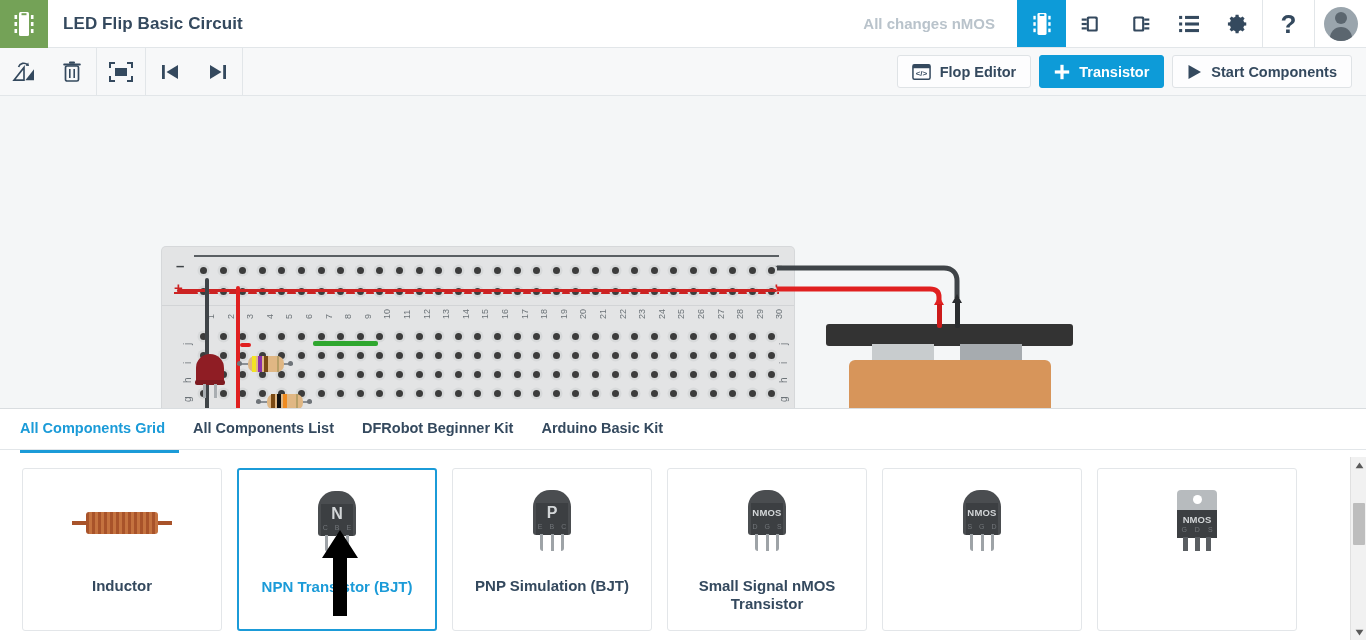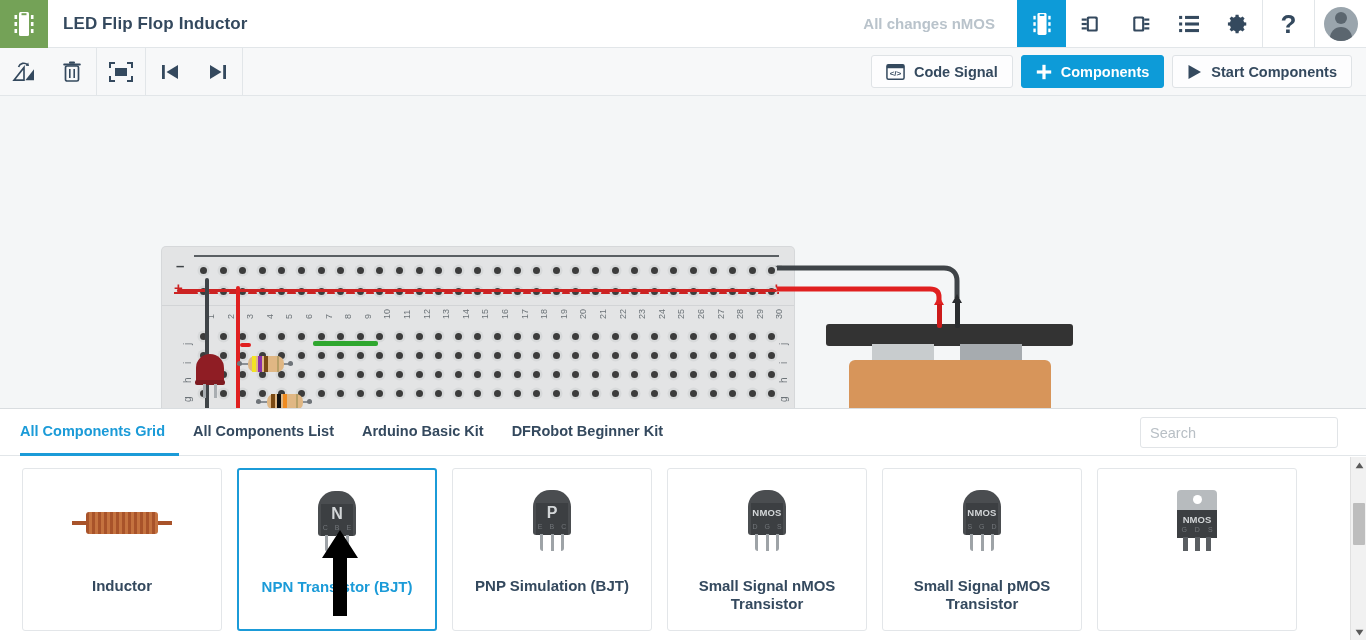--- a/index.html
+++ b/index.html
@@ -226,21 +226,21 @@
 
   
   .panel {
     position: relative;
     width: 100%;
     height: 232px;
     background: #ffffff;
     border-top: 1px solid #d9dde0;
   }
   .panel-head {
-    height: 47px;
+    height: 41px;
     display: flex; align-items: center;
     border-bottom: 1px solid #e2e6e9;
     position: relative;
     padding-left: 20px;
   }
   .tabs { display: flex; align-items: stretch; height: 47px; }
   .tab {
     display: flex; align-items: center;
     padding: 0 14px;
     font-size: 14.5px; font-weight: bold;
@@ -413,21 +413,21 @@
       <rect x="8.5" y="3.2" width="5" height="2" fill="#74a257"></rect>
       <rect x="1.5" y="5" width="2.6" height="4" fill="#ffffff"></rect>
       <rect x="1.5" y="12" width="2.6" height="4" fill="#ffffff"></rect>
       <rect x="1.5" y="19" width="2.6" height="4" fill="#ffffff"></rect>
       <rect x="17.9" y="5" width="2.6" height="4" fill="#ffffff"></rect>
       <rect x="17.9" y="12" width="2.6" height="4" fill="#ffffff"></rect>
       <rect x="17.9" y="19" width="2.6" height="4" fill="#ffffff"></rect>
     </svg>
   </div>
 
-  <div class="doc-title">LED Flip Flop Inductor</div>
+  <div class="doc-title">LED Flip Basic Circuit</div>
   <div class="header-spacer"></div>
 
   <div class="saved-status">All changes nMOS</div>
 
   <div class="hdr-icons">
     <div class="hdr-icon active">
       <svg width="20" height="26" viewBox="0 0 22 28">
         <rect x="6" y="2" width="10" height="24" rx="1.5" fill="#ffffff"></rect>
         <rect x="8.5" y="3.2" width="5" height="2" fill="#0d9bd8"></rect>
         <rect x="1.5" y="5" width="2.6" height="4" fill="#ffffff"></rect>
@@ -528,28 +528,28 @@
 
   <div class="tb-spacer"></div>
 
   <div class="tb-right">
     <div class="tb-action">
       <svg width="19" height="16" viewBox="0 0 20 17">
         <rect x="0.9" y="0.9" width="18.2" height="15.2" rx="1.6" fill="none" stroke="#34495e" stroke-width="1.6"></rect>
         <rect x="0.9" y="0.9" width="18.2" height="3.6" fill="#34495e"></rect>
         <text x="10" y="13.2" font-size="8.6" font-family="Liberation Sans, sans-serif" fill="#34495e" text-anchor="middle">&lt;/&gt;</text>
       </svg>
-      <span>Code Signal</span>
+      <span>Flop Editor</span>
     </div>
     <div class="tb-action primary">
       <svg width="16" height="16" viewBox="0 0 16 16">
         <rect x="6.4" y="0.8" width="3.2" height="14.4" fill="#ffffff"></rect>
         <rect x="0.8" y="6.4" width="14.4" height="3.2" fill="#ffffff"></rect>
       </svg>
-      <span>Components</span>
+      <span>Transistor</span>
     </div>
     <div class="tb-action">
       <svg width="15" height="16" viewBox="0 0 15 16">
         <path d="M1.5 1 L1.5 15 L14 8 Z" fill="#34495e"></path>
       </svg>
       <span>Start Components</span>
     </div>
   </div>
 </div>
 
@@ -857,30 +857,23 @@
     <div class="tip" style="border-bottom:9px solid #2a2d30;"></div>
     <div style="position:absolute;top:8px;left:3px;width:5px;height:26px;background:#2a2d30;border-radius:0 0 2px 2px;"></div>
   </div>
 </div>
 
 <div class="panel">
   <div class="panel-head">
     <div class="tabs" id="tabs">
         <div class="tab active">All Components Grid</div>
         <div class="tab">All Components List</div>
+        <div class="tab">DFRobot Beginner Kit</div>
         <div class="tab">Arduino Basic Kit</div>
-        <div class="tab">DFRobot Beginner Kit</div>
       </div>
-    <div class="search-box">
-      <input type="text" placeholder="Search" style="">
-      <svg width="17" height="17" viewBox="0 0 18 18">
-        <circle cx="7.4" cy="7.4" r="5.6" fill="none" stroke="#b8bfc5" stroke-width="1.8"></circle>
-        <line x1="11.6" y1="11.6" x2="16.6" y2="16.6" stroke="#b8bfc5" stroke-width="1.8" stroke-linecap="round"></line>
-      </svg>
-    </div>
   </div>
 
   <div class="grid-wrap">
     <div class="grid" id="grid">
         <div class="card">
           <div class="card-art">
             <div class="inductor">
       <div class="wirel" style="left:0;"></div>
       <div class="wirer" style="right:0;"></div>
       <div class="coil"></div>
@@ -951,21 +944,20 @@
       <div class="pins">
                 <span>S</span>
                 <span>G</span>
                 <span>D</span>
               </div>
       <div class="leg bend-l" style="left:13px;"></div>
       <div class="leg" style="left:23.5px;"></div>
       <div class="leg bend-r" style="left:34px;"></div>
     </div>
           </div>
-       <div class="card-label">Small Signal pMOS Transistor</div>
         </div>
         <div class="card">
           <div class="card-art">
             <div class="to220">
       <div class="tab"></div>
       <div class="hole"></div>
       <div class="body"></div>
       <div class="mark">NMOS</div>
       <div class="pins">
                 <span>G</span>

